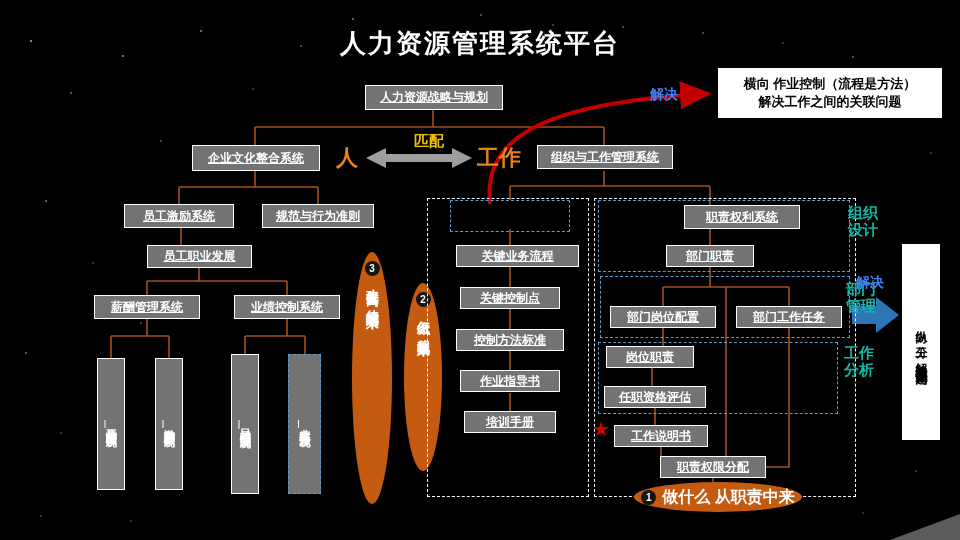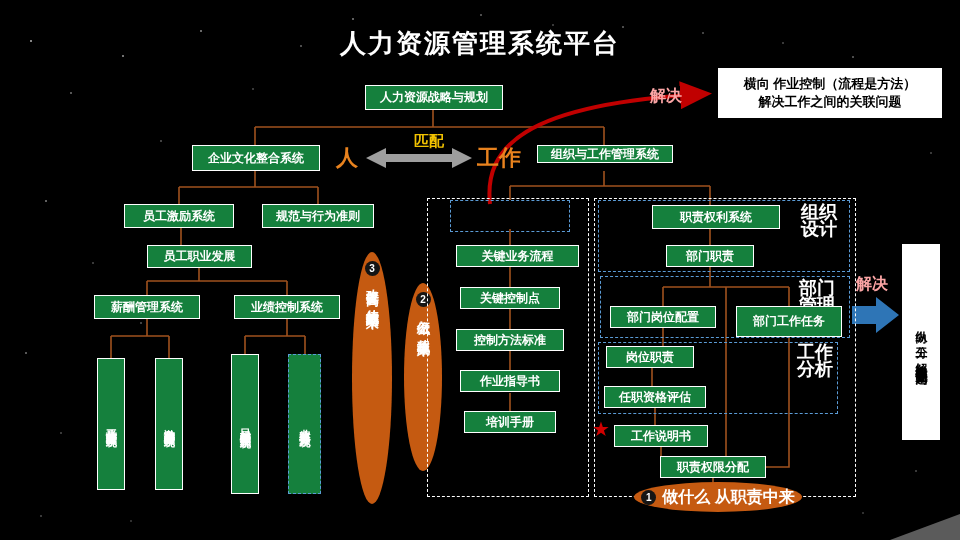--- a/index.html
+++ b/index.html
@@ -16,37 +16,37 @@
       300px 45px 0 0 rgba(255,255,255,.4), 352px 18px 0 0 rgba(255,255,255,.5),
       480px 14px 0 0 rgba(255,255,255,.4), 552px 24px 0 0 rgba(255,255,255,.3),
       622px 26px 0 0 rgba(255,255,255,.4), 702px 32px 0 0 rgba(255,255,255,.35),
       782px 42px 0 0 rgba(255,255,255,.3), 852px 56px 0 0 rgba(255,255,255,.4),
       905px 92px 0 0 rgba(255,255,255,.35),930px 152px 0 0 rgba(255,255,255,.3),
       915px 470px 0 0 rgba(255,255,255,.3),862px 512px 0 0 rgba(255,255,255,.25),
       40px 515px 0 0 rgba(255,255,255,.3), 130px 520px 0 0 rgba(255,255,255,.25);}
   .lines{position:absolute;left:0;top:0;}
   .title{position:absolute;top:26px;left:0;right:0;text-align:center;color:#fff;
          font-size:26px;font-weight:bold;letter-spacing:2px;}
-  .box{position:absolute;background:#15803d;border:1.5px solid #fff;color:#fff;
+  .box{position:absolute;background:#737373;border:1.5px solid #fff;color:#fff;
        display:flex;align-items:center;justify-content:center;font-size:12px;
-       font-weight:bold;white-space:nowrap;box-sizing:border-box;}
+       font-weight:bold;white-space:nowrap;box-sizing:border-box;text-decoration:underline;}
   .vbox{font-size:11px;white-space:normal;}
   .vtext{writing-mode:vertical-rl;text-orientation:upright;letter-spacing:1px;}
   .bluedash{position:absolute;border:1.5px dashed #5B9BD5;box-sizing:border-box;background:transparent;}
   .dashc{position:absolute;border:1.5px dashed #fff;box-sizing:border-box;background:transparent;}
   .accent{position:absolute;color:#E8821E;font-size:22px;font-weight:bold;}
   .match{position:absolute;color:#F2C200;font-size:15px;font-weight:bold;}
-  .solve{position:absolute;color:#fca5a5;font-size:16px;font-weight:bold;font-family:Liberation Serif, serif;}
+  .solve{position:absolute;color:#3b82f6;font-size:14px;font-weight:bold;font-family:Liberation Serif, serif;}
   .note{position:absolute;background:#fff;color:#000;font-weight:bold;font-size:13px;
         display:flex;flex-direction:column;align-items:center;justify-content:center;
         line-height:18px;box-sizing:border-box;text-align:center;}
   .vnote{position:absolute;background:#fff;color:#000;font-weight:bold;font-size:12px;
          display:flex;align-items:center;justify-content:center;box-sizing:border-box;}
-  .olabel{position:absolute;color:#ffffff;font-size:18px;font-weight:bold;line-height:17px;
-          text-align:center;width:40px;}
+  .olabel{position:absolute;color:#14b8a6;font-size:15px;font-weight:bold;line-height:17px;
+          text-align:center;width:40px;margin-left:44px;}
   .ellipse{position:absolute;background:#C55A11;border-radius:50%;color:#fff;font-weight:bold;
            display:flex;align-items:center;justify-content:center;box-sizing:border-box;}
   .ellv{flex-direction:column;padding-top:9px;justify-content:flex-start;}
   .badge{display:inline-flex;align-items:center;justify-content:center;width:15px;height:15px;
          border-radius:50%;background:#151515;color:#fff;font-size:10px;font-weight:bold;flex:0 0 auto;}
   .elltext{font-size:13px;margin-top:3px;}
   .star{position:absolute;color:#D00000;font-size:20px;line-height:20px;}
   .corner{position:absolute;right:0;bottom:0;width:0;height:0;
           border-left:70px solid transparent;border-bottom:26px solid #7a7a7a;opacity:.75;}
 </style>
@@ -108,21 +108,21 @@
     </g>
     <path d="M490,204 C484,148 522,104 704,94" stroke="#C00000" stroke-width="4" fill="none" marker-end="url(#arrR)"></path>
     <polygon points="366,158 386,148 386,154 452,154 452,148 472,158 452,168 452,162 386,162 386,168" fill="#9E9E9E"></polygon>
     <polygon points="852,306 876,306 876,297 899,315 876,333 876,324 852,324" fill="#2E75B6"></polygon>
   </svg>
 
   <div class="title">人力资源管理系统平台</div>
 
   <div class="box" style="left:365px;top:85px;width:138px;height:25px">人力资源战略与规划</div>
   <div class="box" style="left:192px;top:145px;width:128px;height:26px">企业文化整合系统</div>
-  <div class="box" style="left:537px;top:145px;width:136px;height:18px">组织与工作管理系统</div>
+  <div class="box" style="left:537px;top:145px;width:136px;height:24px">组织与工作管理系统</div>
   <div class="accent" style="left:336px;top:143px">人</div>
   <div class="match" style="left:414px;top:132px">匹配</div>
   <div class="accent" style="left:477px;top:143px">工作</div>
   <div class="solve" style="left:650px;top:86px">解决</div>
   <div class="note" style="left:718px;top:68px;width:224px;height:50px">
     <span>横向 作业控制（流程是方法）</span>
     <span>解决工作之间的关联问题</span>
   </div>
 
   <div class="box" style="left:124px;top:204px;width:110px;height:24px">员工激励系统</div>
@@ -159,26 +159,26 @@
   <div class="box" style="left:456px;top:245px;width:123px;height:22px">关键业务流程</div>
   <div class="box" style="left:460px;top:287px;width:100px;height:22px">关键控制点</div>
   <div class="box" style="left:456px;top:329px;width:108px;height:22px">控制方法标准</div>
   <div class="box" style="left:460px;top:370px;width:100px;height:22px">作业指导书</div>
   <div class="box" style="left:464px;top:411px;width:92px;height:22px">培训手册</div>
 
   <div class="bluedash" style="left:598px;top:200px;width:252px;height:72px"></div>
   <div class="bluedash" style="left:600px;top:276px;width:250px;height:62px"></div>
   <div class="bluedash" style="left:598px;top:342px;width:240px;height:72px"></div>
 
-  <div class="box" style="left:652px;top:205px;width:128px;height:24px">职责权利系统</div>
+  <div class="box" style="left:684px;top:205px;width:116px;height:24px">职责权利系统</div>
   <div class="olabel" style="left:799px;top:204px">组织设计</div>
   <div class="box" style="left:666px;top:245px;width:88px;height:22px">部门职责</div>
   <div class="olabel" style="left:797px;top:280px">部门管理</div>
   <div class="box" style="left:610px;top:306px;width:106px;height:22px">部门岗位配置</div>
-  <div class="box" style="left:736px;top:306px;width:106px;height:31px">部门工作任务</div>
+  <div class="box" style="left:736px;top:306px;width:106px;height:22px">部门工作任务</div>
   <div class="box" style="left:606px;top:346px;width:88px;height:22px">岗位职责</div>
   <div class="olabel" style="left:795px;top:344px">工作分析</div>
   <div class="box" style="left:604px;top:386px;width:102px;height:22px">任职资格评估</div>
   <div class="star" style="left:592px;top:419px">★</div>
   <div class="box" style="left:614px;top:425px;width:94px;height:22px">工作说明书</div>
   <div class="box" style="left:660px;top:456px;width:106px;height:22px">职责权限分配</div>
 
   <div class="ellipse" style="left:634px;top:482px;width:168px;height:30px;gap:6px">
     <span class="badge">1</span>
     <span style="font-size:16px">做什么  从职责中来</span>

